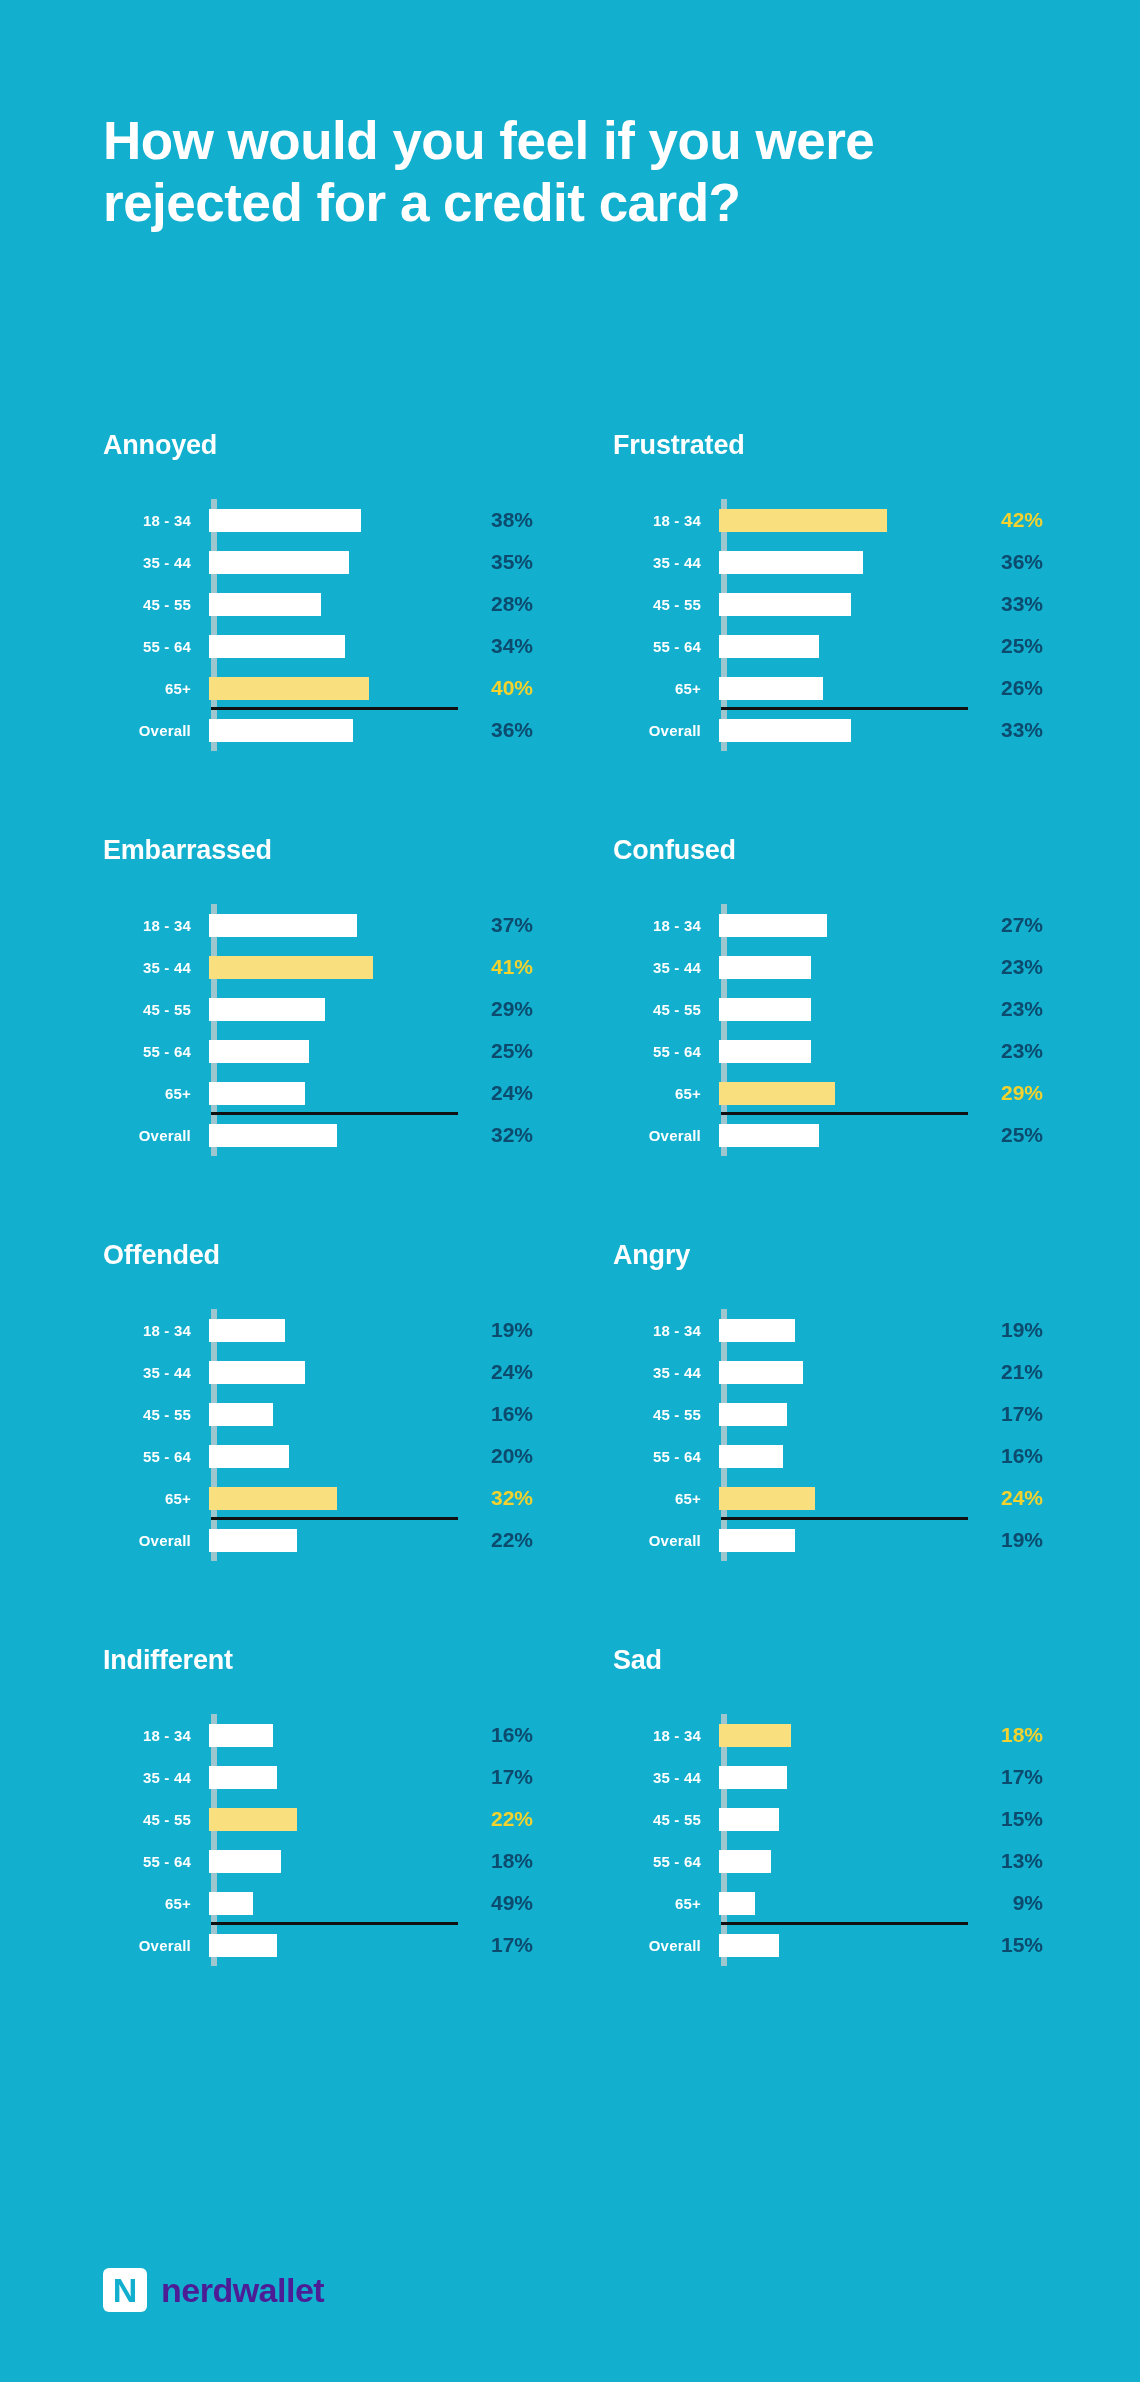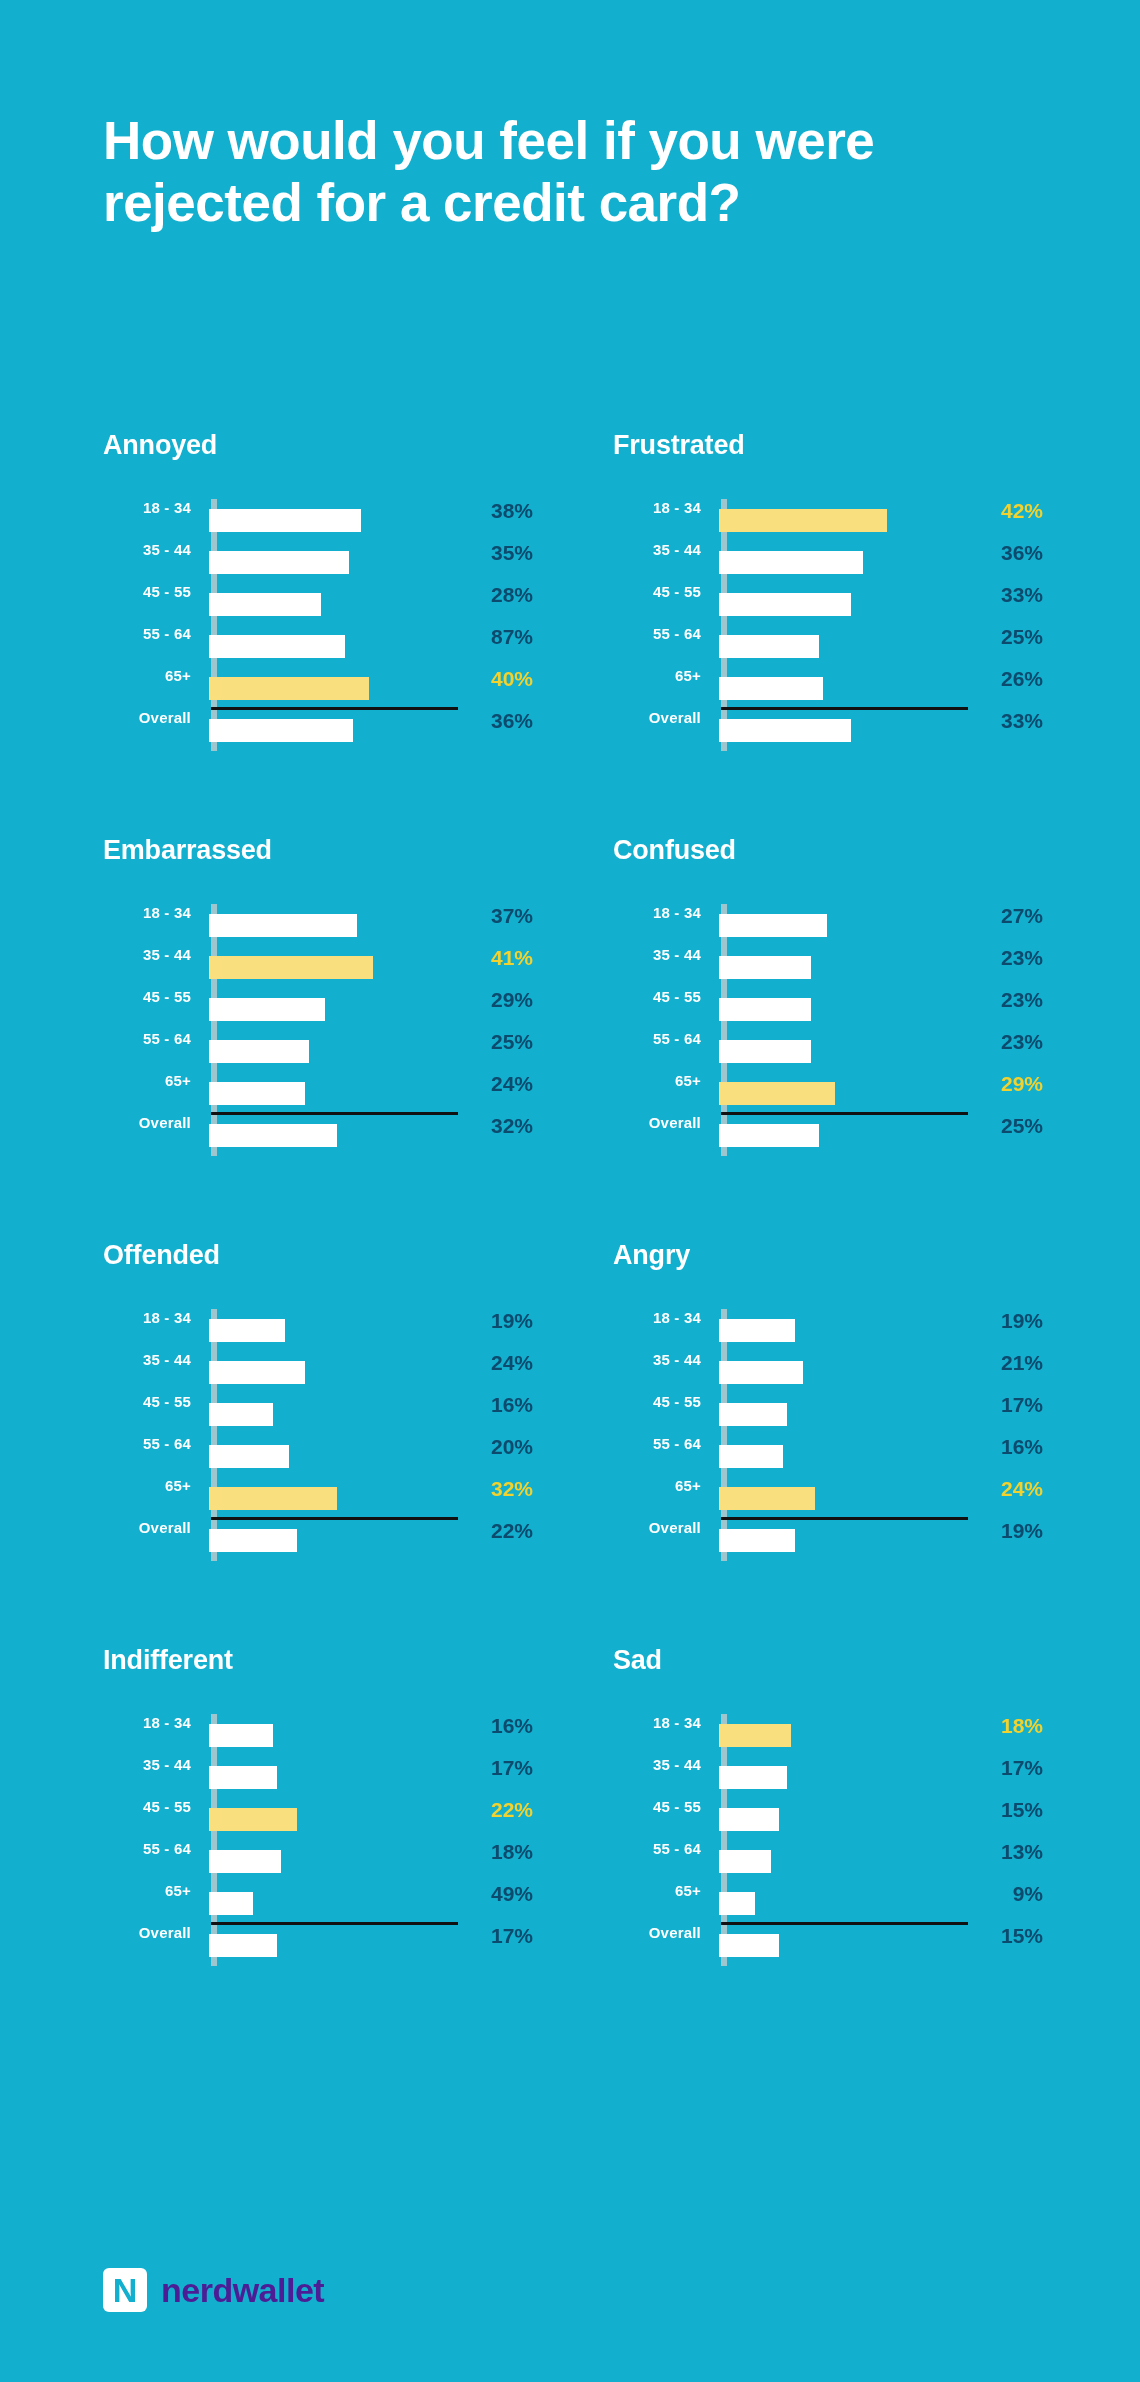--- a/index.html
+++ b/index.html
@@ -57,21 +57,21 @@
     position: absolute;
     left: 108px;
     top: 0;
     width: 6px;
     height: 100%;
     background: #9ec6cf;
   }
   .barrow {
     position: relative;
     display: flex;
-    align-items: flex-start;
+    align-items: center;
     height: 42px;
   }
   .cat {
     width: 100px;
     text-align: right;
     padding-right: 12px;
     color: #ffffff;
     font-size: 15px;
     font-weight: bold;
     letter-spacing: 0.2px;
@@ -170,21 +170,21 @@
               <div class="track">
                 <div class="bar" style="width: 112px;"></div>
               </div>
               <div class="val">28%</div>
             </div>
             <div class="barrow">
               <div class="cat">55 - 64</div>
               <div class="track">
                 <div class="bar" style="width: 136px;"></div>
               </div>
-              <div class="val">87%</div>
+              <div class="val">34%</div>
             </div>
             <div class="barrow">
               <div class="cat">65+</div>
               <div class="track">
                 <div class="bar hl" style="width: 160px;"></div>
               </div>
               <div class="val hl">40%</div>
             </div>
             <div class="baseline" style="top: 208px;"></div>
             <div class="barrow">

